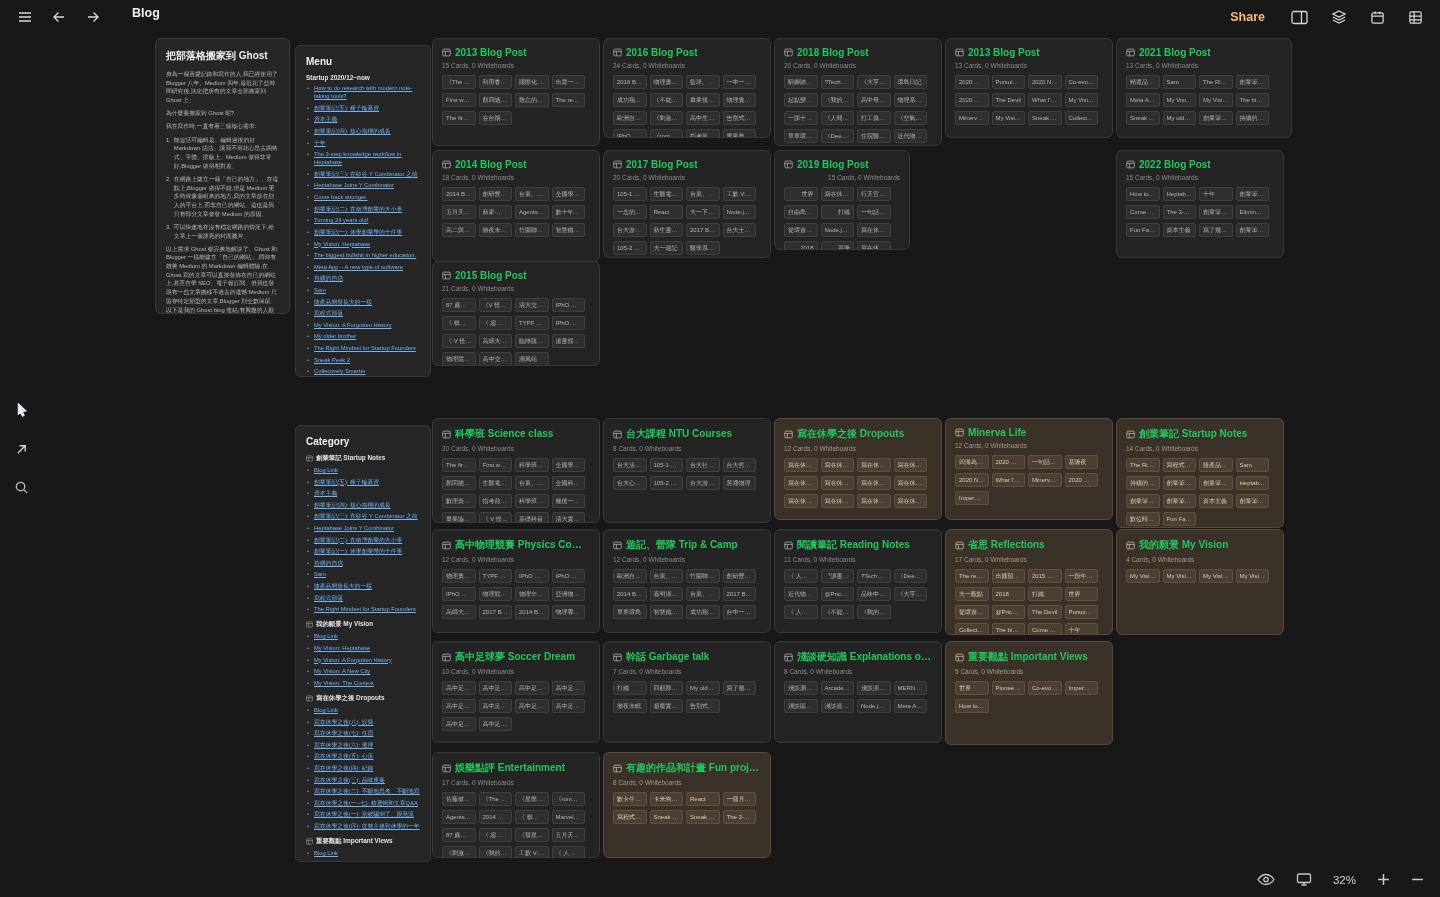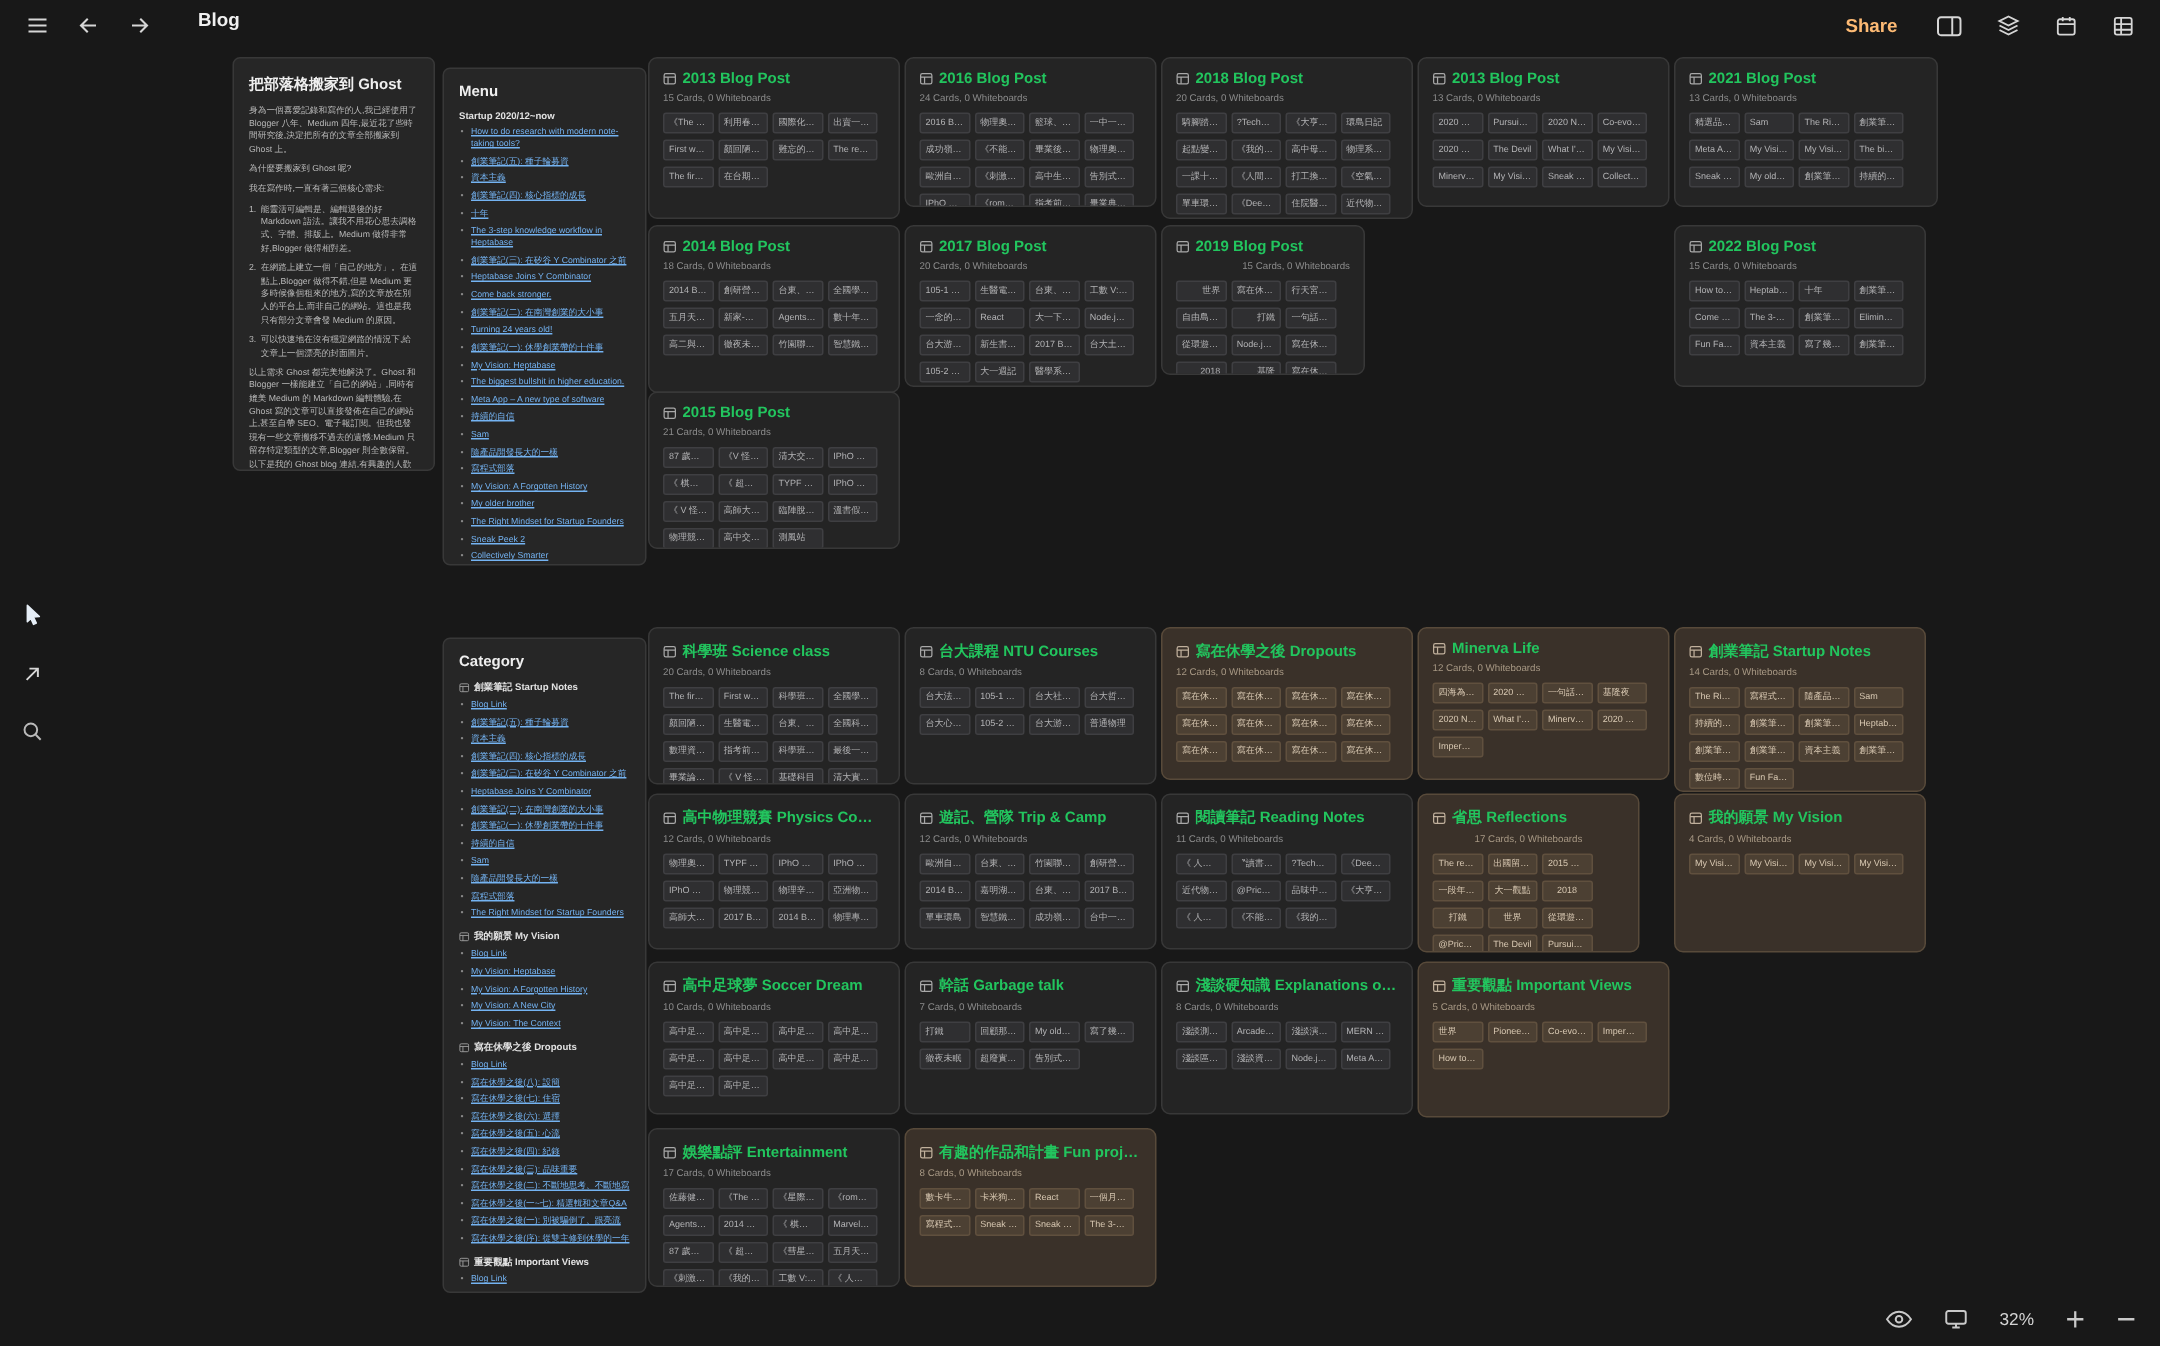--- a/index.html
+++ b/index.html
@@ -586,21 +586,21 @@
         <span class="chip">《Deep Learning》筆記</span>
         <span class="chip">近代物理與哲學</span>
         <span class="chip">@Priceless moments</span>
         <span class="chip">品味中帶著深度</span>
         <span class="chip">《大亨小傳》讀後感</span>
         <span class="chip">《 人間失格 》二讀</span>
         <span class="chip">《不能說的秘密》</span>
         <span class="chip">《我的危險妻子》</span>
       </div>
     </div>
-    <div class="wb-card brown" style="left: 945px; top: 529px; width: 148px; height: 106px; text-align: center;">
+    <div class="wb-card brown" style="left: 945px; top: 529px; width: 168px; height: 106px;">
       <div class="wb-head">
         <span class="wb-ic">
           <svg viewBox="0 0 12 12" width="9" height="9" fill="none" stroke="currentColor" stroke-width="1.1">
             <rect x="1" y="1.5" width="10" height="9" rx="1.5"></rect>
             <path d="M1 4.5h10M4.5 4.5v6"></path>
           </svg>
         </span>
         <span class="wb-title">省思 Reflections</span>
       </div>
       <div class="wb-sub">17 Cards, 0 Whiteboards</div>

